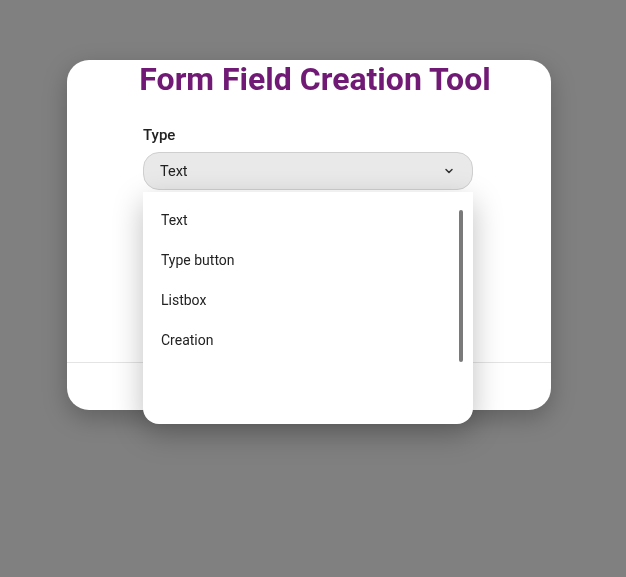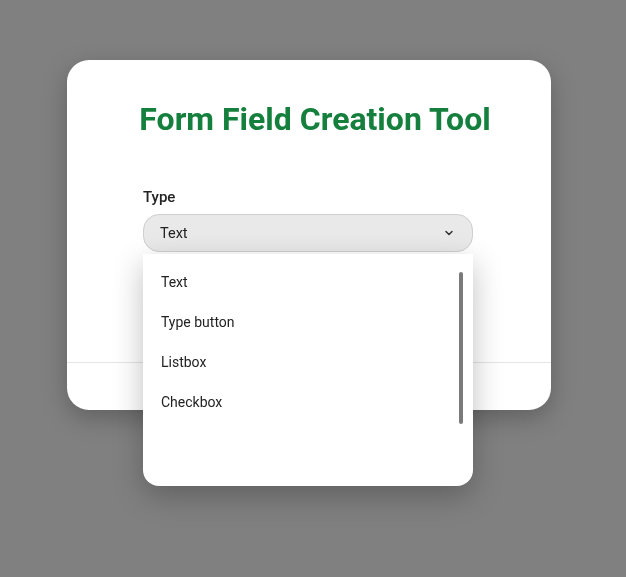--- a/index.html
+++ b/index.html
@@ -17,27 +17,26 @@
     height: 350px;
     background: #ffffff;
     border-radius: 22px;
     box-shadow: 0 8px 24px rgba(0,0,0,0.25);
     overflow: visible;
   }
   .title {
     text-align: center;
     font-size: 32px;
     font-weight: 700;
-    color: #15803d;
-    margin-top: 40px;
+    color: #701a75;
     padding-left: 12px;
   }
   .body-area {
     position: relative;
-    margin-top: 50px;
+    margin-top: 28px;
     padding: 0 76px;
   }
   .label {
     font-size: 15px;
     color: #222;
     font-weight: 500;
     margin-bottom: 8px;
   }
   .select-wrap {
     position: relative;
@@ -124,21 +123,21 @@
             </svg>
         </span>
       </div>
 
       <div class="dropdown-panel">
         <div class="dropdown-inner">
           <div class="dropdown-list">
             <div class="option">Text</div>
             <div class="option">Type button</div>
             <div class="option">Listbox</div>
-            <div class="option">Checkbox</div>
+            <div class="option">Creation</div>
           </div>
           <div class="fake-scrollbar"></div>
         </div>
       </div>
     </div>
   </div>
 
   <div class="divider"></div>
 </div>
 

